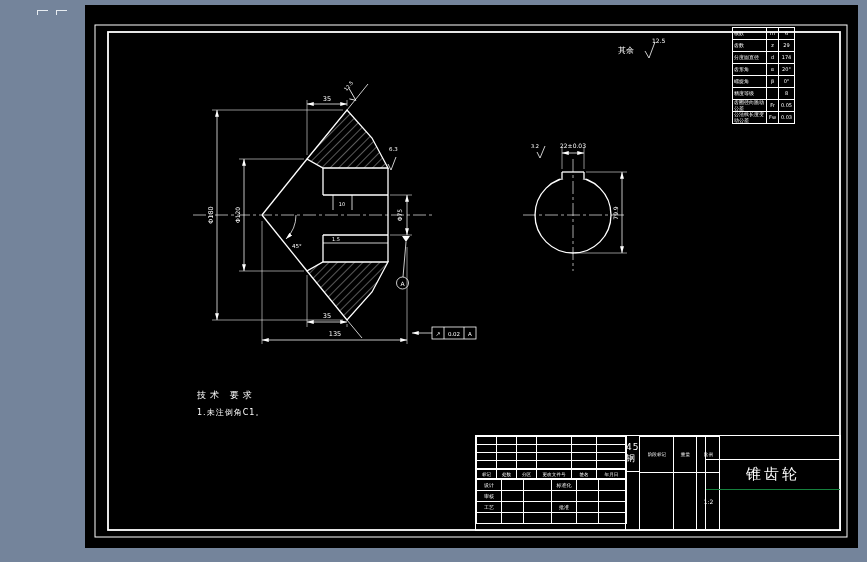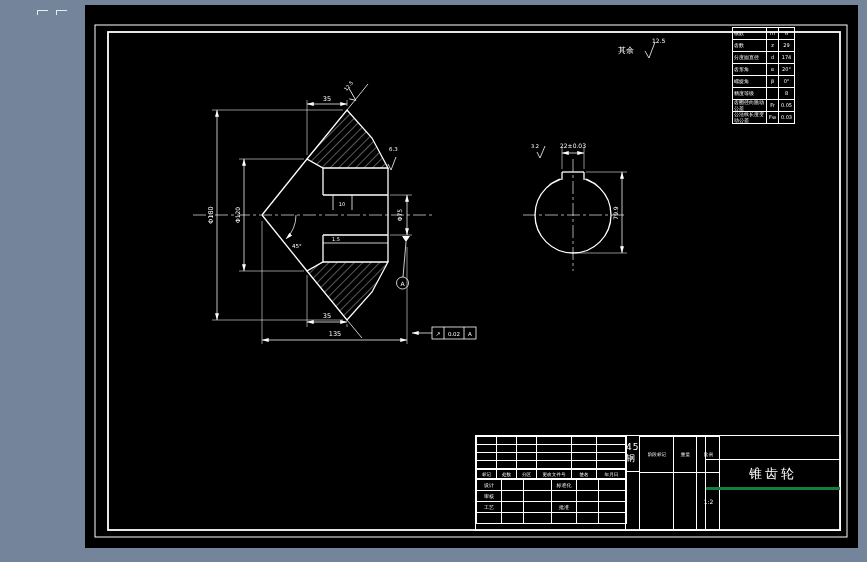--- a/index.html
+++ b/index.html
@@ -35,21 +35,21 @@
   .revh td{height:9px;font-size:4.6px}
   .sig td{height:11px}
   .tbm{width:80px;border-right:1px solid #fff;display:flex;flex-direction:row}
   .mat{height:36px;border-bottom:1px solid #fff;display:flex;align-items:center;justify-content:center;font-size:9px;letter-spacing:1px}
   .stg td{border:1px solid #fff;font-size:4.6px;text-align:center;height:9px;padding:0;overflow:hidden}
   .stg tr.v td{height:14px;font-size:6px}
   .sheet{font-size:5px;text-align:center;padding-top:2px;height:13px;border-bottom:1px solid #fff;overflow:hidden}
   .fill{flex:1}
   .tbr{flex:1;display:flex;flex-direction:column}
   .unit{height:24px;border-bottom:1px solid #fff}
-  .pname{height:30px;border-bottom:3px solid #15803d;display:flex;align-items:center;justify-content:center;font-size:13px;letter-spacing:3px}
+  .pname{height:30px;border-bottom:1px solid #15803d;display:flex;align-items:center;justify-content:center;font-size:15px;letter-spacing:3px}
   .dno{flex:1}
 </style>
 </head>
 <body>
 
 <div id="stage">
   <div class="tick" style="left:37px;top:10px"></div>
   <div class="tick" style="left:56px;top:10px"></div>
 
   <div id="canvas">
@@ -226,20 +226,24 @@
             <td class="v">0.05</td>
           </tr>
       <tr>
             <td>公法线长度变动公差</td>
             <td class="v">Fw</td>
             <td class="v">0.03</td>
           </tr>
     </tbody>
       </table>
 
+    <div class="tech">
+      <div class="t1">技术 要求</div>
+      <div class="t2">1.未注倒角C1。</div>
+    </div>
 
     <div class="tblock">
       <div class="tbl">
         <table class="rev">
           <colgroup>
               <col style="width:20px">
               <col style="width:20px">
               <col style="width:20px">
               <col style="width:35px">
               <col style="width:25px">

